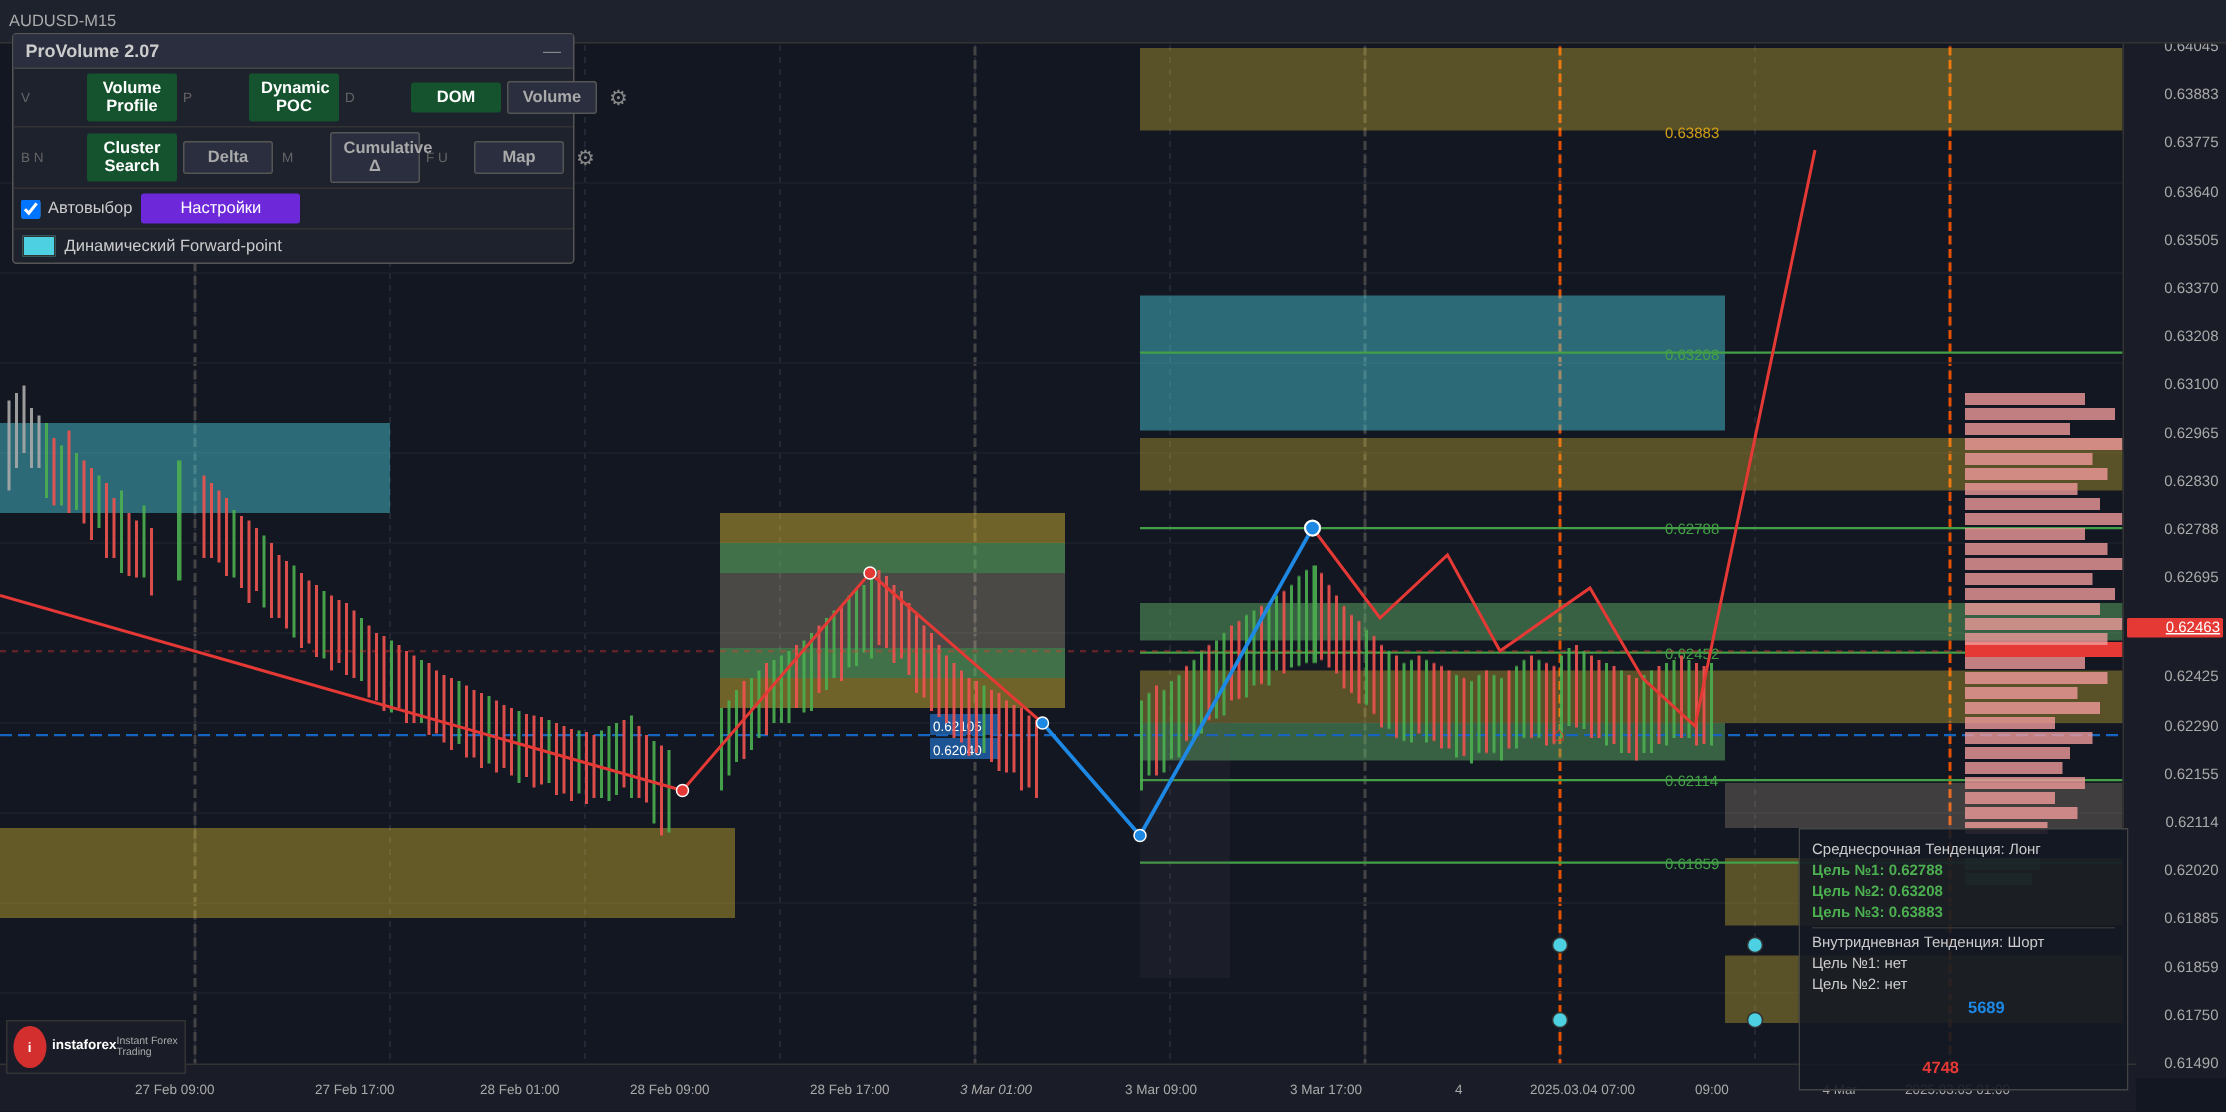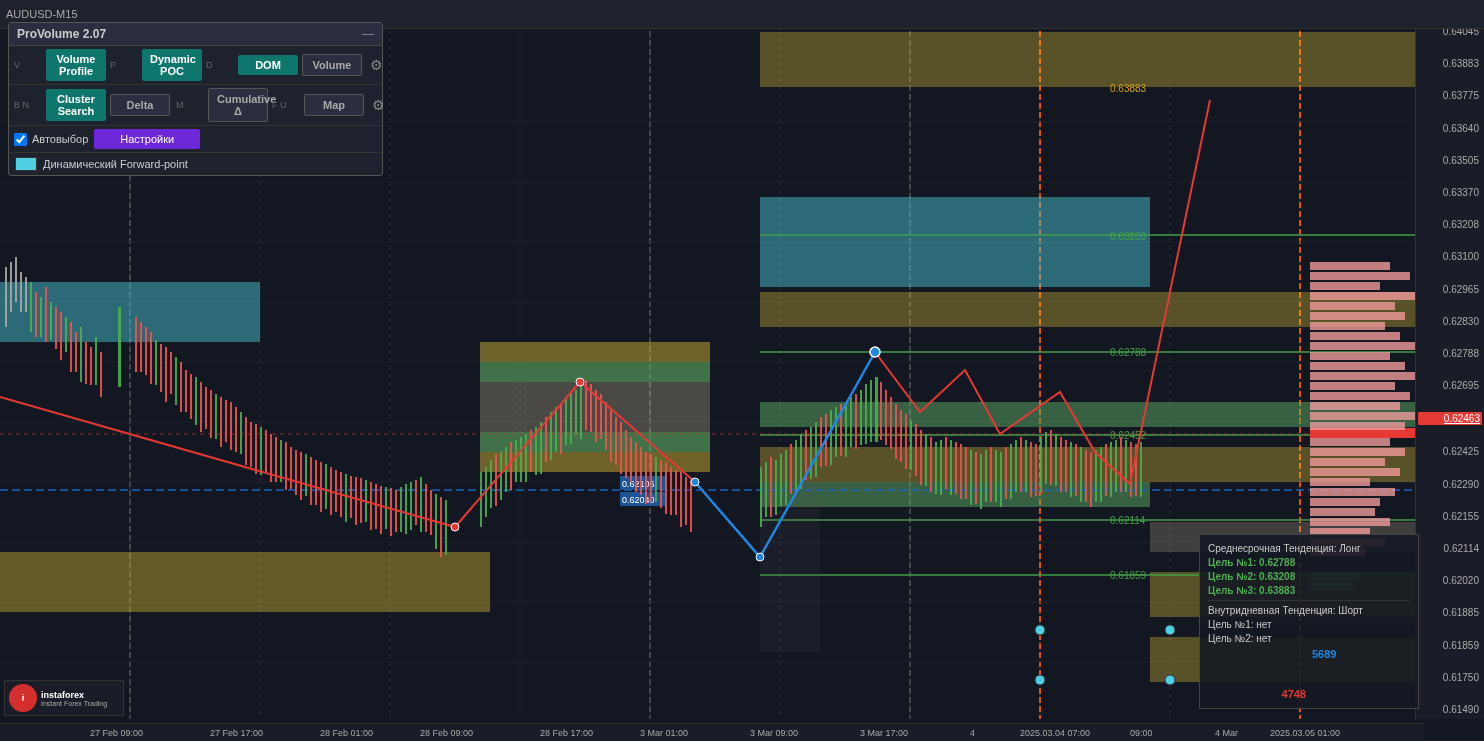--- a/index.html
+++ b/index.html
@@ -25,21 +25,21 @@
     }
     #pv-title-bar .title { color: #ccc; font-size: 12px; font-weight: bold; }
     #pv-title-bar .close-btn { color: #888; font-size: 12px; cursor: pointer; }
 
     .pv-row { display: flex; align-items: center; padding: 3px 5px; gap: 4px; border-bottom: 1px solid #333; }
 
     .pv-btn {
       border: none; cursor: pointer; border-radius: 2px;
       font-size: 11px; font-weight: bold; padding: 4px 8px; min-width: 60px;
     }
-    .pv-btn-blue { background: #0f766e; color: #fff; }
+    .pv-btn-blue { background: #14532d; color: #fff; margin-left: 12px; }
     .pv-btn-dark { background: #2a2e3e; color: #aaa; border: 1px solid #555; }
     .pv-btn-gear { background: none; color: #888; font-size: 14px; padding: 2px 4px; cursor: pointer; border: none; }
     .row-label { color: #888; font-size: 10px; min-width: 28px; }
 
     .pv-dropdown {
       display: flex; align-items: center; background: #2a2e3e;
       border: 1px solid #555; border-radius: 2px; padding: 3px 6px;
       flex: 1; cursor: pointer;
     }
     .pv-dropdown span { color: #ccc; font-size: 11px; flex: 1; }
@@ -68,54 +68,54 @@
     #price-axis {
       position: absolute; top: 22px; right: 0; width: 69px; bottom: 22px;
       background: #1a1d27; border-left: 1px solid #333;
       display: flex; flex-direction: column; justify-content: space-between;
       padding: 4px 2px;
     }
     .price-label { color: #aaa; font-size: 10px; text-align: right; padding-right: 3px; }
 
     
     #time-axis {
-      position: absolute; bottom: 0; left: 0; right: 60px; height: 18px;
+      position: absolute; bottom: 0; left: 0; right: 60px; height: 32px;
       background: #1a1d27; border-top: 1px solid #333;
       display: flex; align-items: center; padding: 0 10px;
     }
     .time-label { color: #aaa; font-size: 9px; position: absolute; }
 
     
     #chart-svg {
       position: absolute; top: 0; left: 0; width: 100%; height: 100%;
     }
 
     
     #info-panel {
-      position: absolute; bottom: 32px; right: 65px; width: 220px;
+      position: absolute; bottom: 14px; right: 65px; width: 220px;
       background: rgba(20,24,35,0.9); border: 1px solid #444; padding: 8px;
       z-index: 50;
     }
     .info-row { display: flex; align-items: center; justify-content: space-between; margin-bottom: 3px; }
     .info-label { color: #ccc; font-size: 10px; }
     .info-value-green { color: #4caf50; font-size: 10px; font-weight: bold; }
     .info-divider { border: none; border-top: 1px solid #333; margin: 4px 0; }
     .vol-numbers { display: flex; gap: 6px; justify-content: center; margin-top: 4px; }
     .vol-num-red { color: #e53935; font-size: 11px; font-weight: bold; margin-top: 40px; }
     .vol-num-blue { color: #1e88e5; font-size: 11px; font-weight: bold; }
 
     
     #logo {
       position: absolute; bottom: 25px; left: 4px; width: 120px; height: 36px;
       background: #1a1d27; border: 1px solid #333; display: flex; align-items: center;
       padding: 4px; z-index: 100; gap: 4px;
     }
     .logo-circle { width: 28px; height: 28px; background: #d32f2f; border-radius: 50%;
       display: flex; align-items: center; justify-content: center; color: #fff; font-size: 9px; font-weight: bold; }
-    .logo-text { display: flex; flex-direction: column; }
+    .logo-text { display: flex; flex-direction: row; }
     .logo-main { color: #fff; font-size: 9px; font-weight: bold; }
     .logo-sub { color: #aaa; font-size: 7px; }
   </style>
 </head>
 <body>
 
 <div id="top-bar">
   <span>AUDUSD-M15</span>
 </div>
 
@@ -519,21 +519,21 @@
   <div class="price-label">0.61750</div>
   <div class="price-label">0.61490</div>
 </div>
 
 <div id="time-axis" style="font-size:9px;">
   <span class="time-label" style="left:90px;">27 Feb 09:00</span>
   <span class="time-label" style="left:210px;">27 Feb 17:00</span>
   <span class="time-label" style="left:320px;">28 Feb 01:00</span>
   <span class="time-label" style="left:420px;">28 Feb 09:00</span>
   <span class="time-label" style="left:540px;">28 Feb 17:00</span>
-  <span class="time-label" style="left:640px;">3 Mar 01:00</span>
+  <span class="time-label" style="left:640px;font-style:italic;">3 Mar 01:00</span>
   <span class="time-label" style="left:750px;">3 Mar 09:00</span>
   <span class="time-label" style="left:860px;">3 Mar 17:00</span>
   <span class="time-label" style="left:970px;">4</span>
   <span class="time-label" style="left:1020px;">2025.03.04 07:00</span>
   <span class="time-label" style="left:1130px;">09:00</span>
   <span class="time-label" style="left:1215px;">4 Mar</span>
   <span class="time-label" style="left:1270px;">2025.03.05 01:00</span>
 </div>
 
 <div id="provolume-panel">

